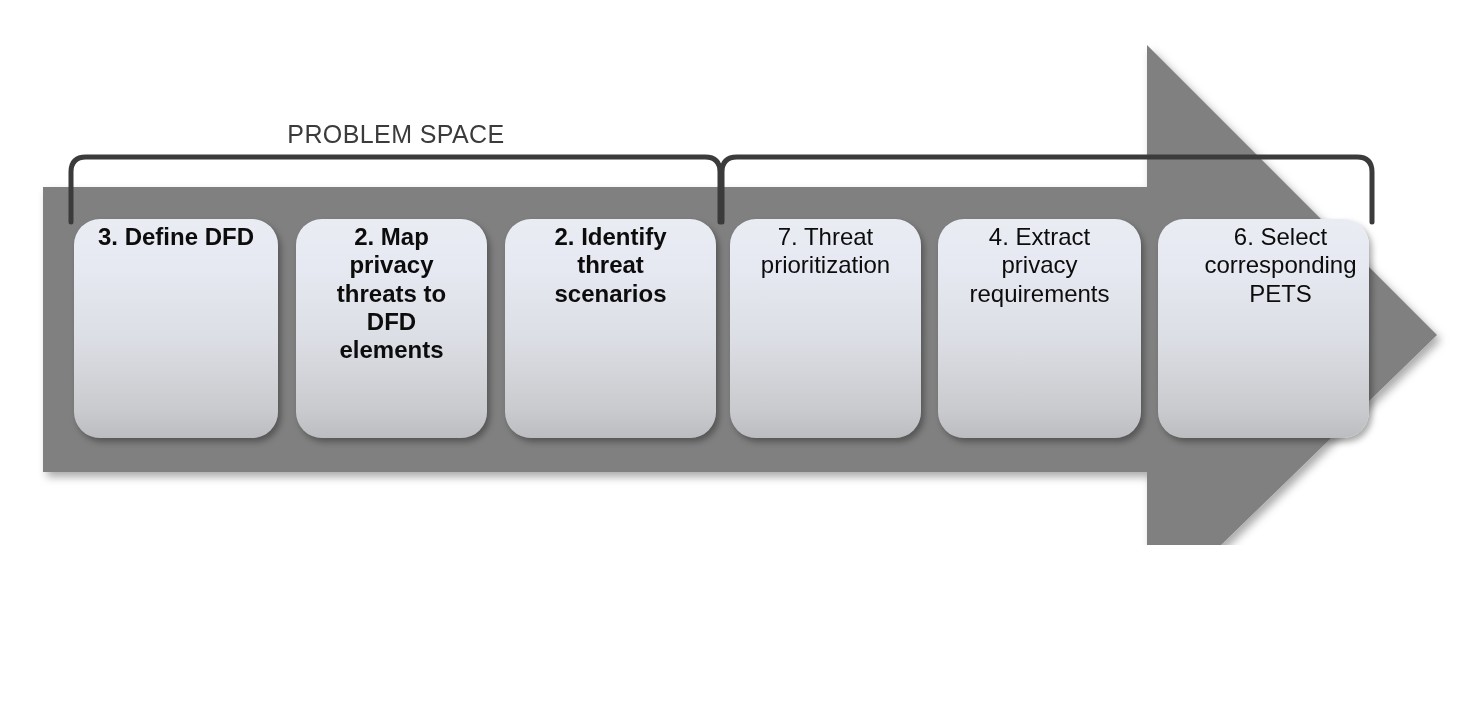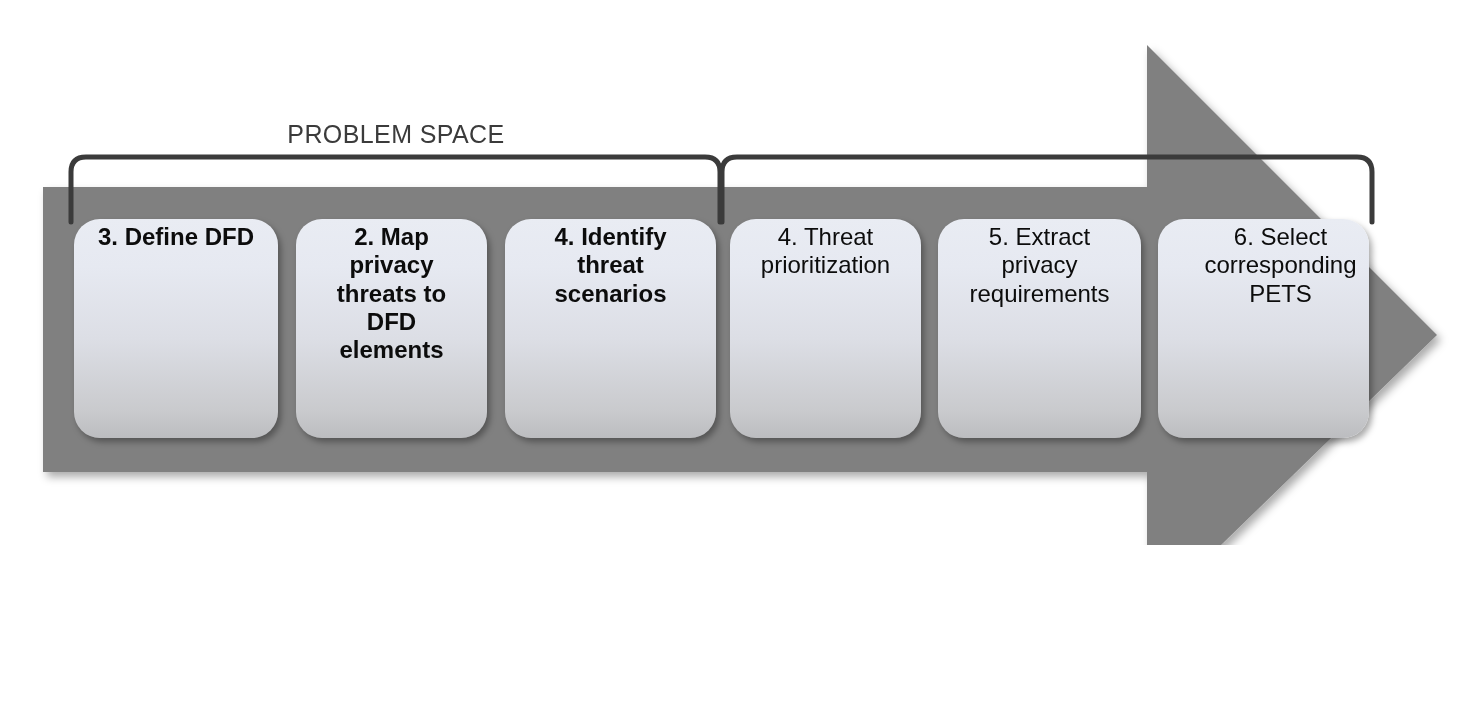--- a/index.html
+++ b/index.html
@@ -108,30 +108,30 @@
     <span class="step-text bold">3. Define DFD</span>
   </div>
   <div class="step-box" id="step-box-1">
     <span class="step-text bold">2. Map
 privacy
 threats to
 DFD
 elements</span>
   </div>
   <div class="step-box" id="step-box-2">
-    <span class="step-text bold">4. Identify
+    <span class="step-text bold">2. Identify
 threat
 scenarios</span>
   </div>
   <div class="step-box" id="step-box-3">
-    <span class="step-text regular">4. Threat
+    <span class="step-text regular">7. Threat
 prioritization</span>
   </div>
   <div class="step-box" id="step-box-4">
-    <span class="step-text regular">5. Extract
+    <span class="step-text regular">4. Extract
 privacy
 requirements</span>
   </div>
   <div class="step-box" id="step-box-5">
     <span class="step-text regular">6. Select
 corresponding
 PETS</span>
   </div>
 
 </div>

